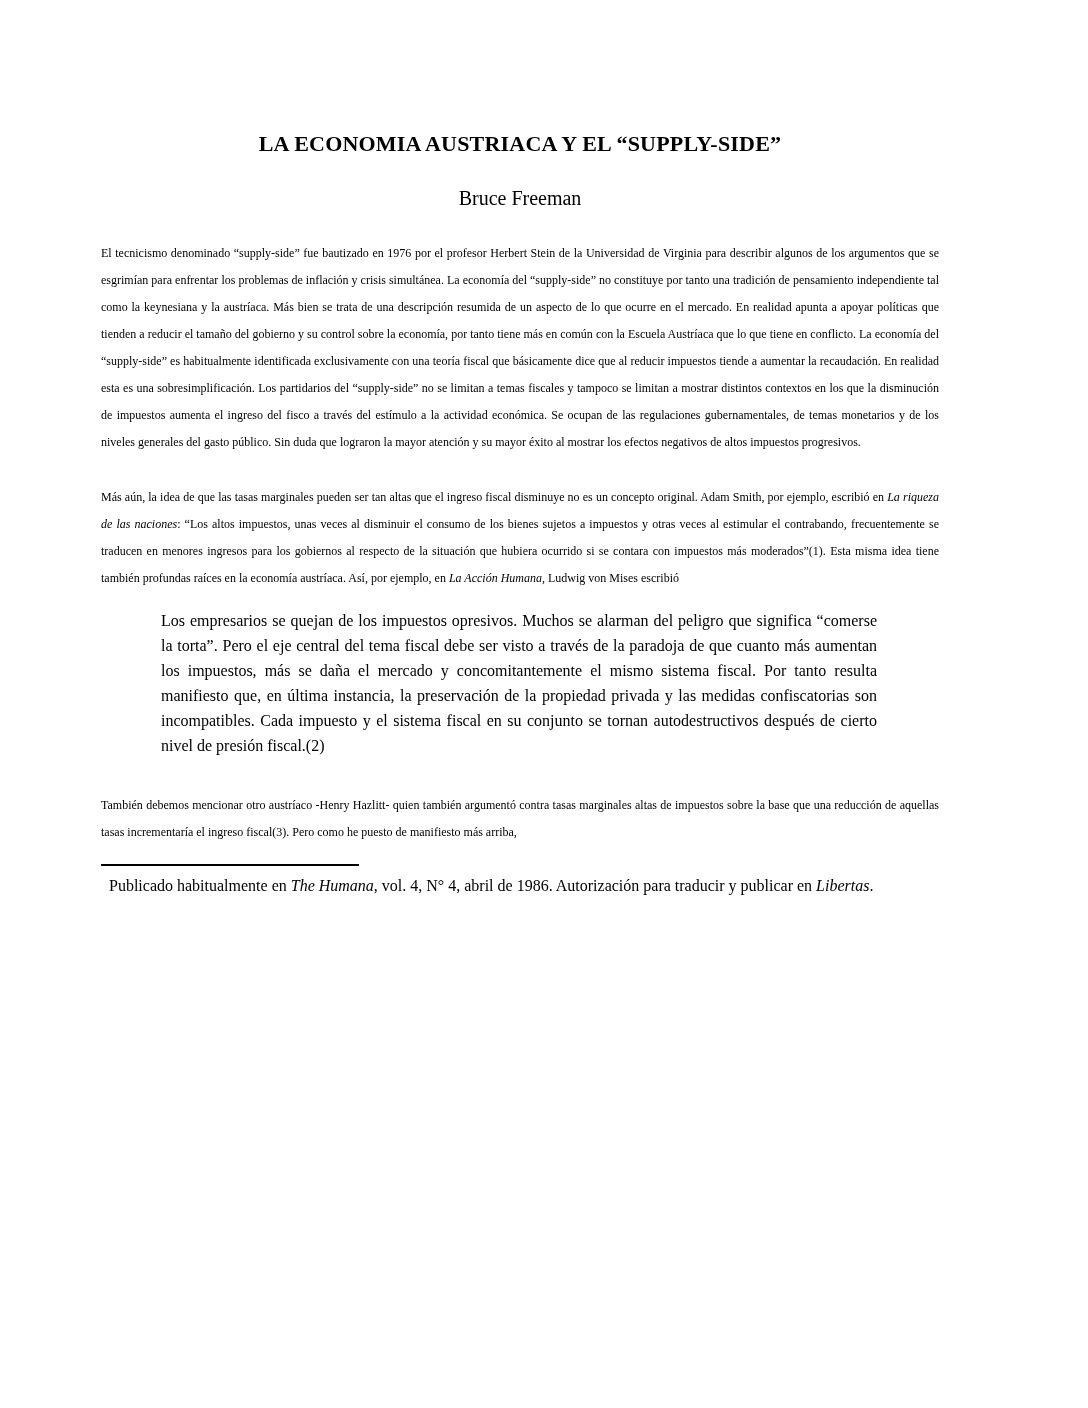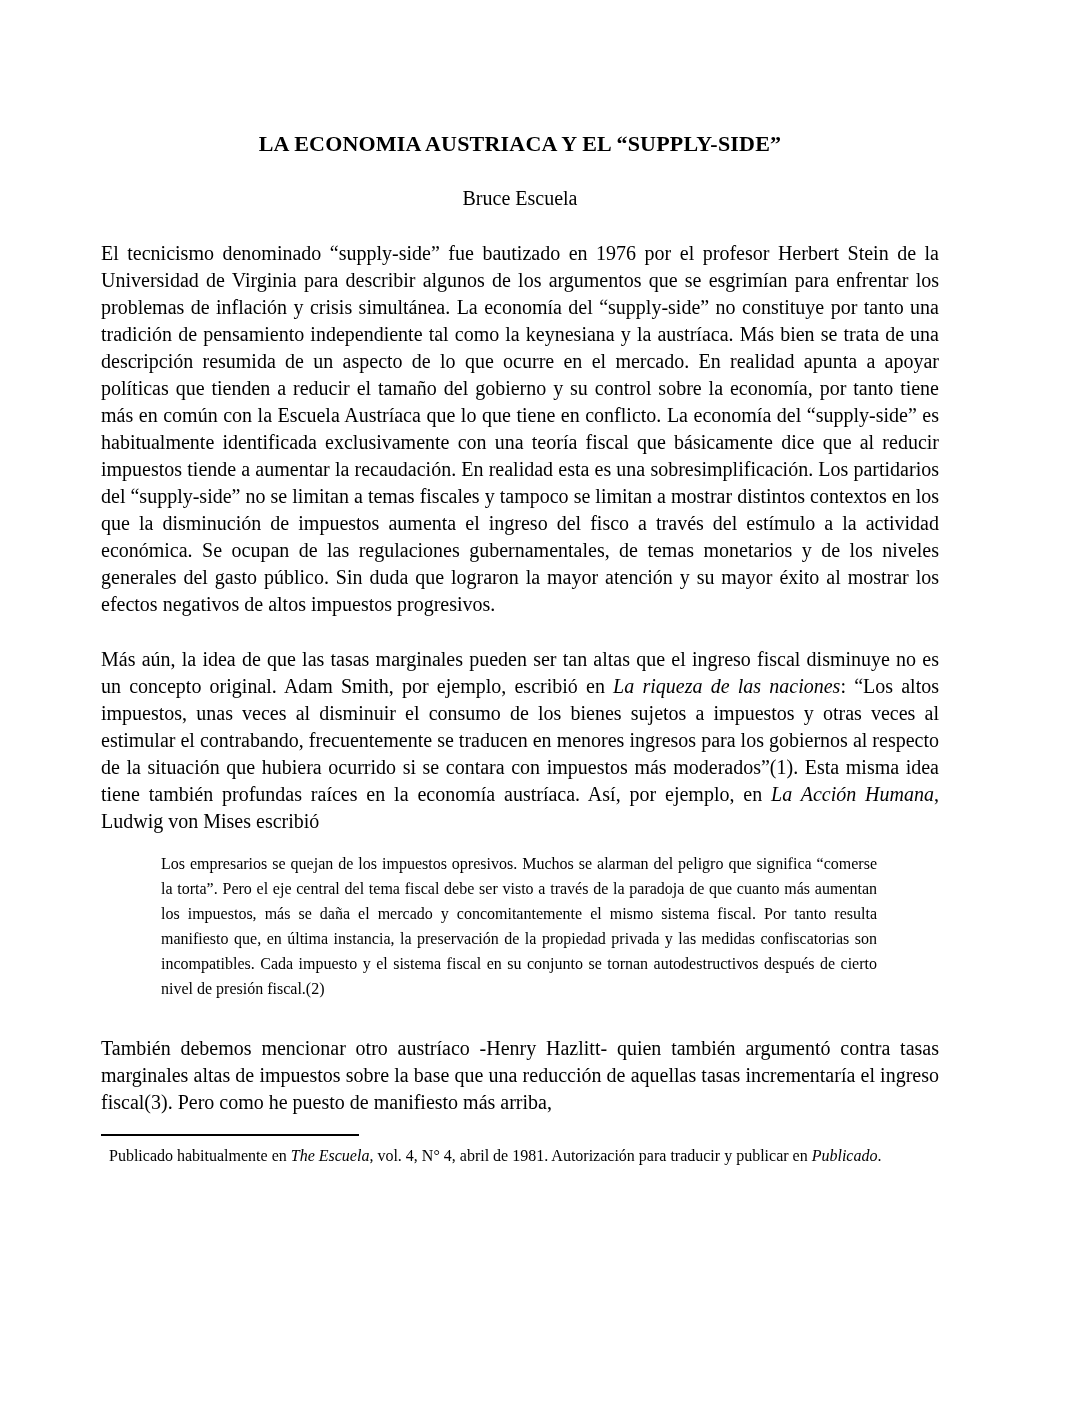--- a/index.html
+++ b/index.html
@@ -28,21 +28,21 @@
     letter-spacing: 0.2px;
   }
   .author {
     margin-top: 28px;
     font-size: 20px;
     text-align: center;
     line-height: 27px;
   }
   p.body-para {
     margin: 28px 0 0 0;
-    font-size: 20px;
+    font-size: 12px;
     line-height: 27px;
     text-align: justify;
     text-justify: inter-word;
   }
   p.body-para.tight {
     margin-top: 34px;
   }
   blockquote.quote {
     margin: 16px 62px 0 60px;
     font-size: 16px;
@@ -64,26 +64,26 @@
     text-justify: inter-word;
     text-indent: 8px;
   }
   i { }
 </style>
 </head>
 <body>
 
 <div class="page">
   <h1 class="title">LA ECONOMIA AUSTRIACA Y EL “SUPPLY-SIDE”</h1>
-  <div class="author">Bruce Escuela</div>
+  <div class="author">Bruce Freeman</div>
 
   <p class="body-para"><span>El tecnicismo denominado “supply-side” fue bautizado en 1976 por el profesor Herbert Stein de la Universidad de Virginia para describir algunos de los argumentos que se esgrimían para enfrentar los problemas de inflación y crisis simultánea. La economía del “supply-side” no constituye por tanto una tradición de pensamiento independiente tal como la keynesiana y la austríaca. Más bien se trata de una descripción resumida de un aspecto de lo que ocurre en el mercado. En realidad apunta a apoyar políticas que tienden a reducir el tamaño del gobierno y su control sobre la economía, por tanto tiene más en común con la Escuela Austríaca que lo que tiene en conflicto. La economía del “supply-side” es habitualmente identificada exclusivamente con una teoría fiscal que básicamente dice que al reducir impuestos tiende a aumentar la recaudación. En realidad esta es una sobresimplificación. Los partidarios del “supply-side” no se limitan a temas fiscales y tampoco se limitan a mostrar distintos contextos en los que la disminución de impuestos aumenta el ingreso del fisco a través del estímulo a la actividad económica. Se ocupan de las regulaciones gubernamentales, de temas monetarios y de los niveles generales del gasto público. Sin duda que lograron la mayor atención y su mayor éxito al mostrar los efectos negativos de altos impuestos progresivos.</span></p>
 
   <p class="body-para"><span>Más aún, la idea de que las tasas marginales pueden ser tan altas que el ingreso fiscal disminuye no es un concepto original. Adam Smith, por ejemplo, escribió en </span><i>La riqueza de las naciones</i><span>: “Los altos impuestos, unas veces al disminuir el consumo de los bienes sujetos a impuestos y otras veces al estimular el contrabando, frecuentemente se traducen en menores ingresos para los gobiernos al respecto de la situación que hubiera ocurrido si se contara con impuestos más moderados”(1). Esta misma idea tiene también profundas raíces en la economía austríaca. Así, por ejemplo, en </span><i>La Acción Humana</i><span>, Ludwig von Mises escribió</span></p>
 
   <blockquote class="quote"><span>Los empresarios se quejan de los impuestos opresivos. Muchos se alarman del peligro que significa “comerse la torta”. Pero el eje central del tema fiscal debe ser visto a través de la paradoja de que cuanto más aumentan los impuestos, más se daña el mercado y concomitantemente el mismo sistema fiscal. Por tanto resulta manifiesto que, en última instancia, la preservación de la propiedad privada y las medidas confiscatorias son incompatibles. Cada impuesto y el sistema fiscal en su conjunto se tornan autodestructivos después de cierto nivel de presión fiscal.(2)</span></blockquote>
 
   <p class="body-para tight"><span>También debemos mencionar otro austríaco -Henry Hazlitt- quien también argumentó contra tasas marginales altas de impuestos sobre la base que una reducción de aquellas tasas incrementaría el ingreso fiscal(3). Pero como he puesto de manifiesto más arriba,</span></p>
 
   <div class="footnote-rule"></div>
 
-  <p class="footnote"><span>Publicado habitualmente en </span><i>The Escuela</i><span>, vol. 4, N° 4, abril de 1981. Autorización para traducir y publicar en </span><i>Publicado</i><span>.</span></p>
+  <p class="footnote"><span>Publicado habitualmente en </span><i>The Humana</i><span>, vol. 4, N° 4, abril de 1986. Autorización para traducir y publicar en </span><i>Libertas</i><span>.</span></p>
 </div>
 
 </body></html>

